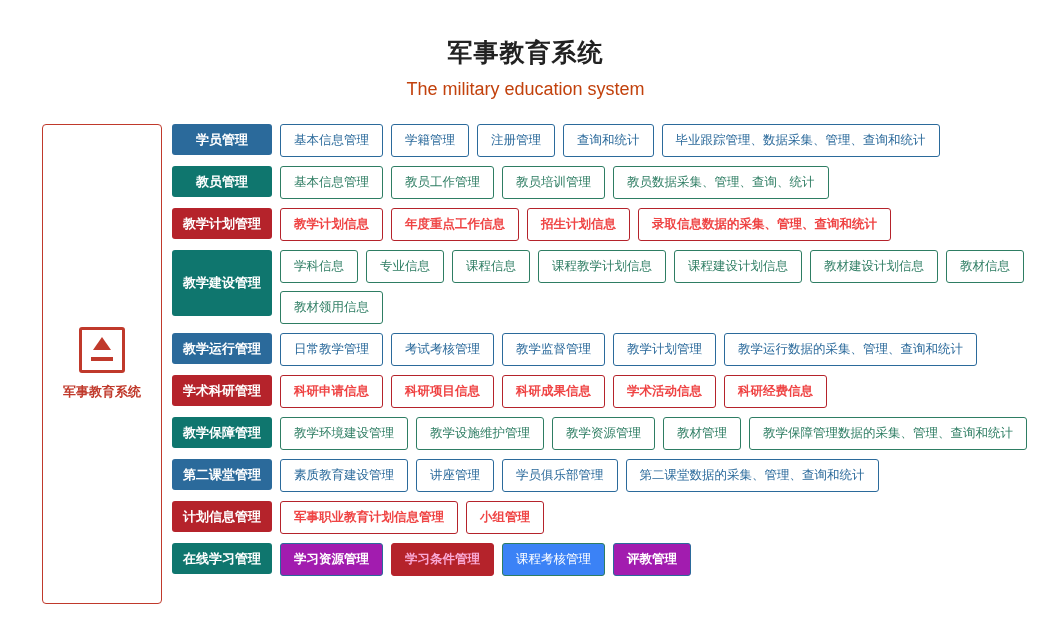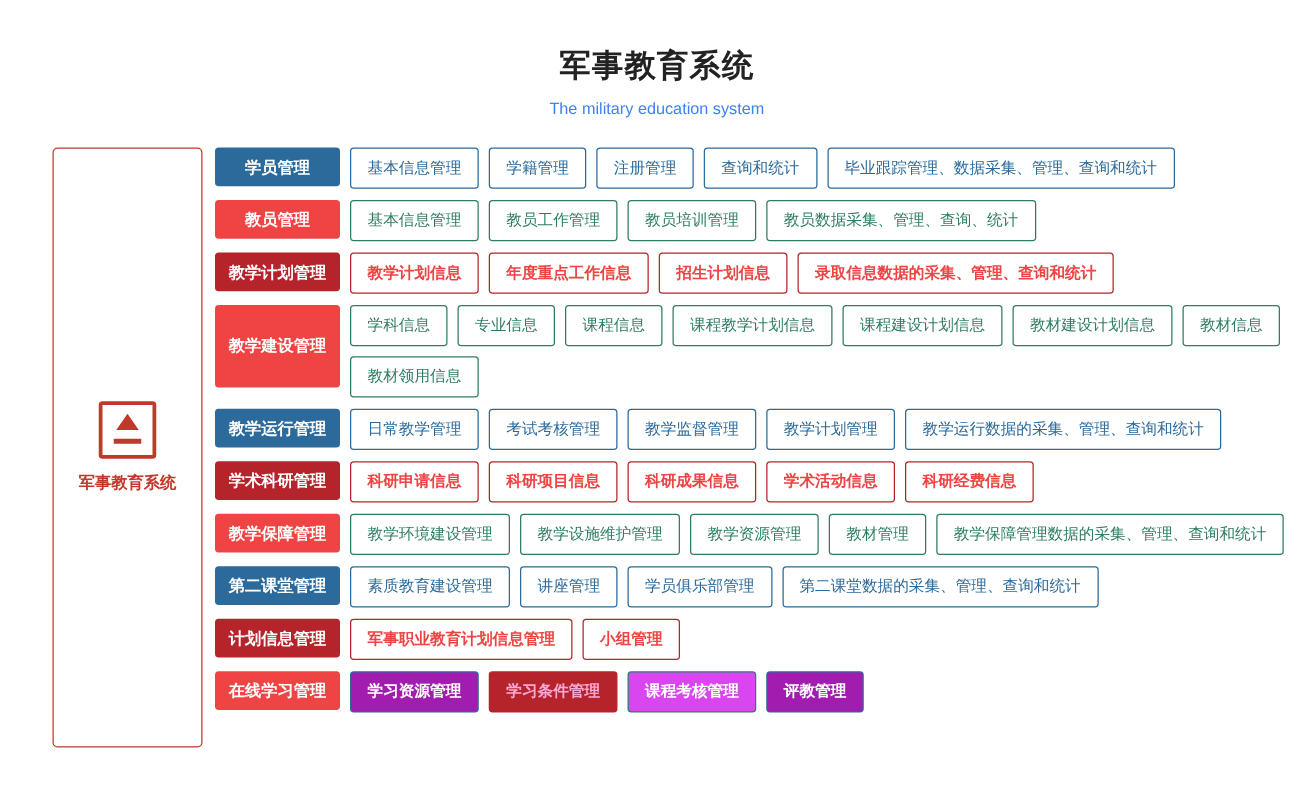--- a/index.html
+++ b/index.html
@@ -23,22 +23,22 @@
     text-align: center;
     padding-top: 36px;
   }
   .title {
     font-size: 25px;
     font-weight: bold;
     color: #222;
     letter-spacing: 1px;
   }
   .subtitle {
-    font-size: 13px;
-    color: #3b82f6;
+    font-size: 18px;
+    color: #c2410c;
     margin-top: 10px;
   }
   .body-area {
     position: relative;
     margin-top: 24px;
     display: flex;
     align-items: flex-start;
   }
   
   .root-box {
@@ -119,21 +119,21 @@
     font-size: 13px;
     font-weight: bold;
     display: flex;
     align-items: center;
     justify-content: center;
     text-align: center;
     padding: 3px 0;
     box-sizing: border-box;
   }
   .cat-blue { background: #2b6a9b; }
-  .cat-green { background: #ef4444; }
+  .cat-green { background: #0f766e; }
   .cat-red { background: #b5232b; }
   .items {
     display: flex;
     flex-wrap: wrap;
     align-items: flex-start;
     padding-left: 8px;
     gap: 8px 8px;
   }
   .item {
     border-radius: 3px;
@@ -142,21 +142,21 @@
     background: #ffffff;
     white-space: nowrap;
     line-height: 15px;
     box-sizing: border-box;
     text-align: right;
   }
   .it-blue { border: 1.2px solid #2b6a9b; color: #2b6a9b; }
   .it-green { border: 1.2px solid #2e7d63; color: #2e7d63; }
   .it-red { border: 1.2px solid #b5232b; color: #ef4444; font-weight: bold; }
   .it-solid-blue { background: #a21caf; border: 1.2px solid #2b6a9b; color: #fff; font-weight: bold; }
-  .it-solid-green { background: #d946ef; border: 1.2px solid #2e7d63; color: #fff; font-weight: bold; }
+  .it-solid-green { background: #3b82f6; border: 1.2px solid #2e7d63; color: #fff; font-weight: normal; }
   .it-solid-red { background: #b5232b; border: 1.2px solid #b5232b; color: #f9a8d4; font-weight: bold; }
   .row-tall .cat-box { min-height: 66px; }
 </style>
 </head>
 <body>
 
 <div class="page">
 
   <div class="header">
     <div class="title">军事教育系统</div>

